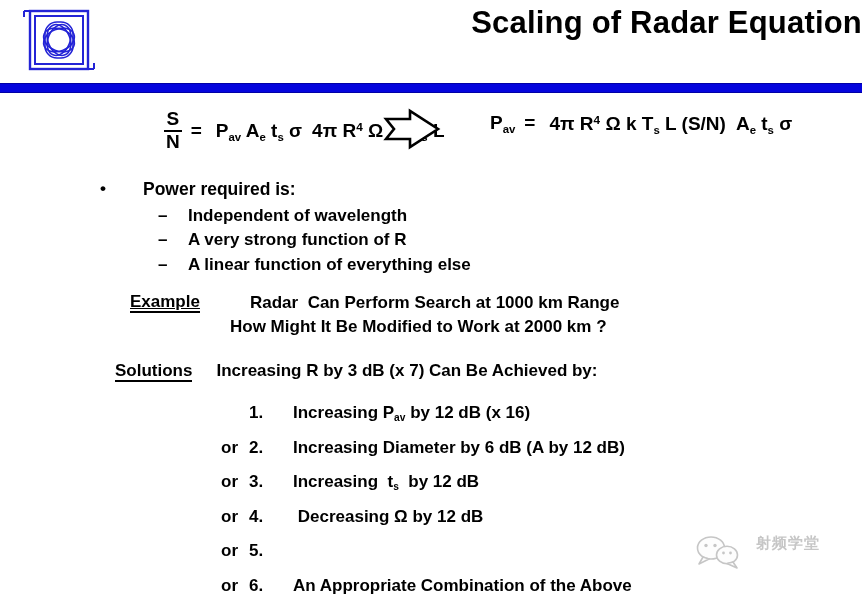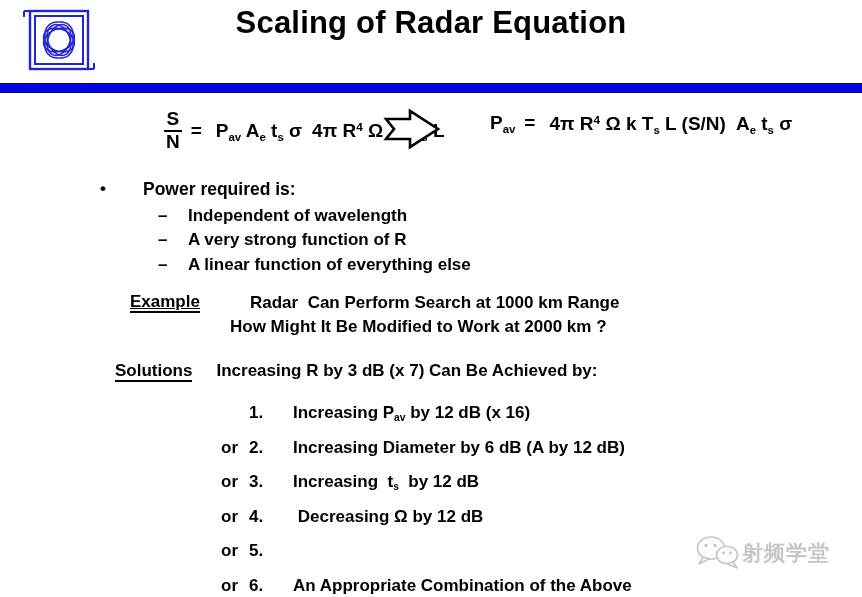--- a/index.html
+++ b/index.html
@@ -7,21 +7,21 @@
     position:relative;width:862px;height:597px;background:#ffffff;
     font-family:"Liberation Sans",sans-serif;font-weight:bold;color:#000;
     overflow:hidden;
   }
   .pre{white-space:pre;}
   sub{font-size:0.60em;vertical-align:-0.32em;line-height:0;}
   sup{font-size:0.62em;vertical-align:0.48em;line-height:0;}
 
   
   .logo{position:absolute;left:18px;top:5px;width:82px;height:72px;}
-  .title{position:absolute;left:0;right:0;top:5px;margin:0;text-align:center;
+  .title{position:absolute;left:0;right:0;top:5px;margin:0;text-align:right;
          font-size:31px;letter-spacing:0.2px;}
   .rule{position:absolute;left:0;right:0;top:83px;height:8px;
         border-top:1px solid #0000a6;border-bottom:1px solid #0000a6;}
 
   
   .eq{position:absolute;display:flex;align-items:center;font-size:19px;gap:9px;}
   .eq-left{left:164px;top:110px;}
   .eq-right{left:458px;top:112px;margin-left:32px;}
   .frac{display:inline-flex;flex-direction:row;align-items:center;}
   .fbar{align-self:stretch;height:0;border-top:2.5px solid #000;margin:2px 0 1px;}
@@ -40,22 +40,22 @@
   
   .underlined{border-bottom:2.5px solid #000;padding-bottom:1px;display:inline-block;line-height:17px;}
   .ex-label{position:absolute;left:130px;top:293px;font-size:17px;text-decoration:underline;}
   .ex-line1{position:absolute;left:250px;top:293px;font-size:17px;}
   .ex-line2{position:absolute;left:230px;top:317px;font-size:17px;}
   .sol-intro{position:absolute;left:115px;top:361px;display:flex;gap:24px;font-size:17px;align-items:baseline;}
   .sol-list{position:absolute;left:221px;top:403px;font-size:17px;}
   .sol-row{display:grid;grid-template-columns:28px 44px auto;height:22px;margin-bottom:12.5px;align-items:baseline;}
 
   
-  .watermark{position:absolute;left:694px;top:534px;display:flex;align-items:center;gap:0;
-             font-size:21px;letter-spacing:1px;
+  .watermark{position:absolute;left:694px;top:534px;display:flex;align-items:flex-start;gap:14px;
+             font-size:15px;letter-spacing:1px;
              text-shadow:1px 1px 0 #ffffff;}
 </style>
 </head>
 <body>
 
 <div class="slide">
 
   <div class="logo" style="color: rgb(35, 35, 214);">
     <svg width="82" height="72" viewBox="0 0 82 72" fill="none" stroke="currentColor">
       <rect x="12" y="6" width="58" height="58" stroke-width="2.4"></rect>

